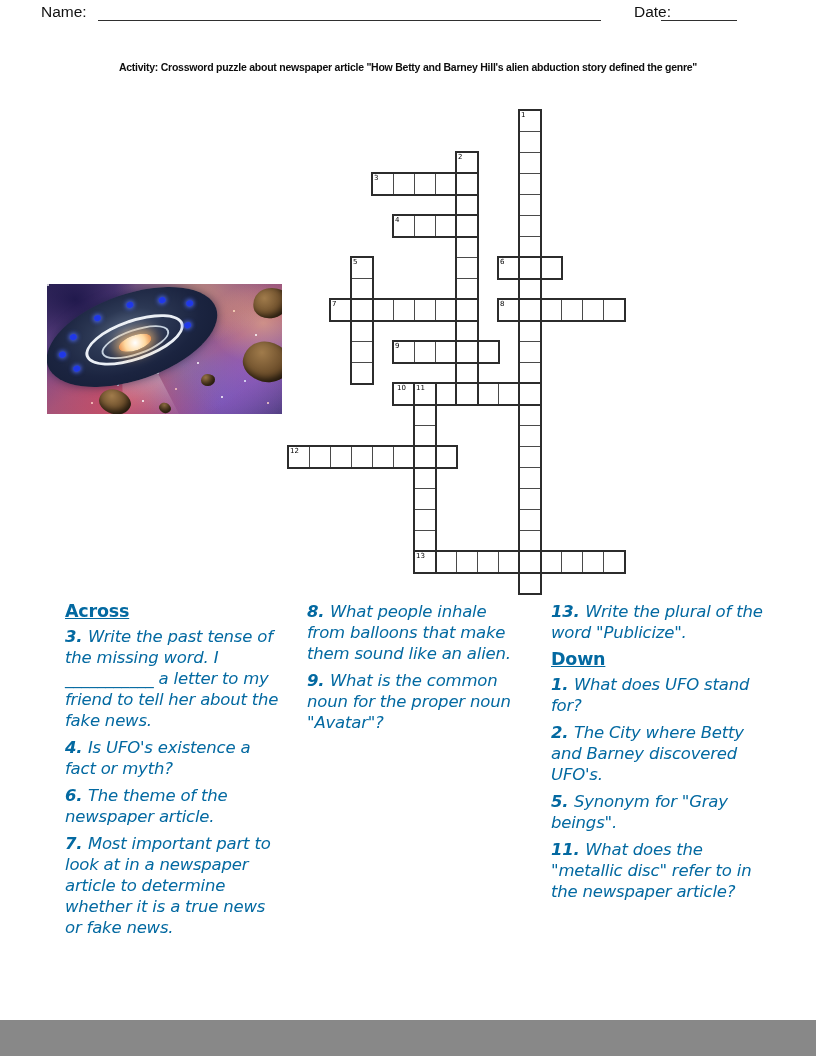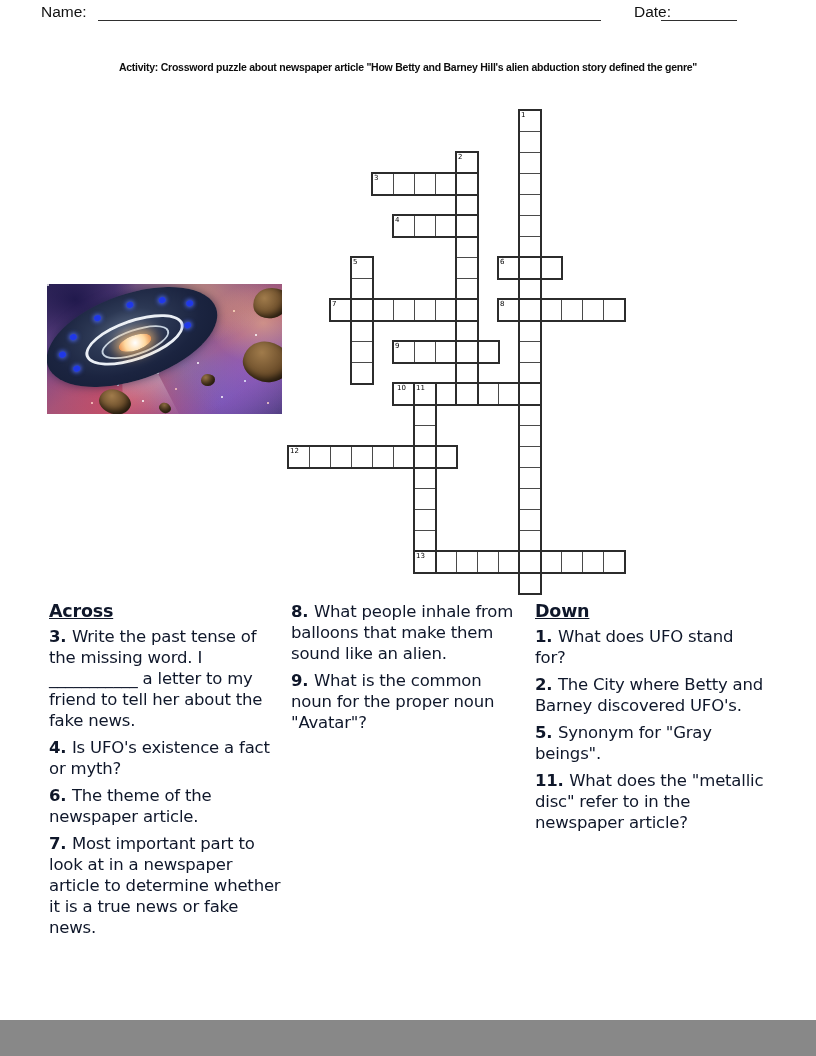--- a/index.html
+++ b/index.html
@@ -59,23 +59,23 @@
      background:radial-gradient(circle at 50% 50%, #ffffff 0%, #ffd9a0 55%, rgba(255,140,60,0.85) 100%);
      box-shadow:0 0 12px 4px rgba(255,190,110,0.8);}
   .ufo-light{position:absolute;width:7px;height:6px;border-radius:50%;background:#2038e8;
      box-shadow:0 0 4px 1px rgba(80,110,255,0.9);}
   .asteroid{position:absolute;border-radius:45% 55% 50% 50% / 55% 45% 55% 45%;
      background:radial-gradient(circle at 35% 30%, #a07b4b 0%, #6b4d2a 55%, #3a2a15 100%);
      box-shadow:inset -3px -3px 6px rgba(0,0,0,0.6);}
 
   
   .clues{position:absolute;left:49px;top:601px;display:grid;grid-template-columns:234px 236px 231px;column-gap:8px;}
-  .clue-col{font:400 16.5px/21px "DejaVu Sans",sans-serif;letter-spacing:-0.2px;color:#0f172a;}
+  .clue-col{font:400 16.5px/21px "DejaVu Sans",sans-serif;letter-spacing:-0.2px;color:#0369a1;margin-left:16px;}
   .clue-heading{font-weight:700;font-size:17.5px;text-decoration:underline;margin:0 0 4px 0;}
-  .clue{margin:0 0 6px 0;}
+  .clue{margin:0 0 6px 0;font-style:italic;}
   .clue-num{font-weight:700;}
 </style>
 </head>
 <body>
 
 <div class="page">
 
   <span class="hdr-label name-label">Name:</span>
   <div class="blank-line name-line"></div>
   <span class="hdr-label date-label">Date:</span>
@@ -234,20 +234,21 @@
         <p class="clue"><span class="clue-num">3. </span><span>Write the past tense of the missing word. I ___________ a letter to my friend to tell her about the fake news.</span></p>
         <p class="clue"><span class="clue-num">4. </span><span>Is UFO's existence a fact or myth?</span></p>
         <p class="clue"><span class="clue-num">6. </span><span>The theme of the newspaper article.</span></p>
         <p class="clue"><span class="clue-num">7. </span><span>Most important part to look at in a newspaper article to determine whether it is a true news or fake news.</span></p>
       </div>
       <div class="clue-col">
         <p class="clue"><span class="clue-num">8. </span><span>What people inhale from balloons that make them sound like an alien.</span></p>
         <p class="clue"><span class="clue-num">9. </span><span>What is the common noun for the proper noun "Avatar"?</span></p>
       </div>
       <div class="clue-col">
+        <p class="clue"><span class="clue-num">13. </span><span>Write the plural of the word "Publicize".</span></p>
         <div class="clue-heading">Down</div>
         <p class="clue"><span class="clue-num">1. </span><span>What does UFO stand for?</span></p>
         <p class="clue"><span class="clue-num">2. </span><span>The City where Betty and Barney discovered UFO's.</span></p>
         <p class="clue"><span class="clue-num">5. </span><span>Synonym for "Gray beings".</span></p>
         <p class="clue"><span class="clue-num">11. </span><span>What does the "metallic disc" refer to in the newspaper article?</span></p>
       </div>
     </div>
 
 </div>
 

